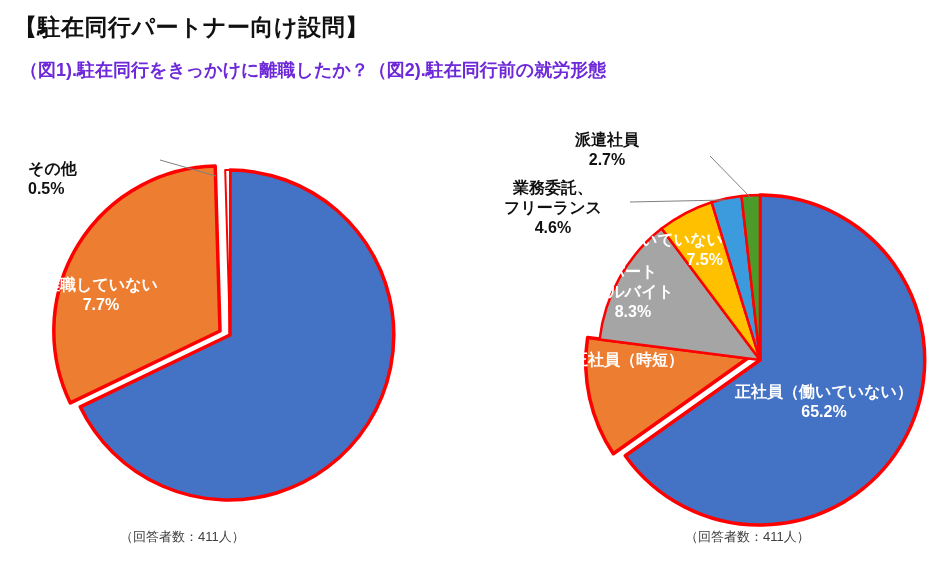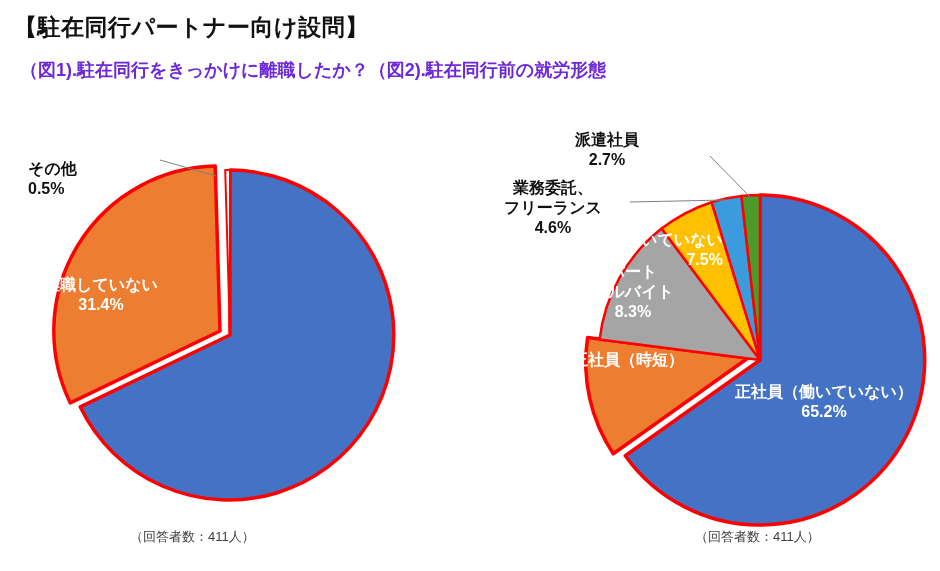--- a/index.html
+++ b/index.html
@@ -49,21 +49,20 @@
   #chart-right { left: 470px; width: 460px; }
 
   .pie-wrap {
     position: absolute;
   }
   .respondents {
     position: absolute;
     font-size: 13px;
     color: #404040;
     white-space: nowrap;
-    margin-left: 10px;
   }
   .slice-label {
     position: absolute;
     font-size: 16px;
     font-weight: bold;
     line-height: 1.25;
     white-space: nowrap;
   }
   .slice-label.inside-white { color: #ffffff; }
   .slice-label.outside-dark { color: #111111; }
@@ -105,21 +104,21 @@
       </svg>
     </div>
 
     <div class="slice-label outside-dark" style="left:18px; top:13px;margin-top:36px;">
       <span>その他</span>
       <span class="pct">0.5%</span>
     </div>
 
     <div class="slice-label inside-white center-al" style="left:34px; top:165px;text-align:center;">
       <span>離職していない</span>
-      <span class="pct">31.4%</span>
+      <span class="pct">7.7%</span>
     </div>
 
 
     <div class="respondents" style="left:110px; top:418px;">（回答者数：411人）</div>
   </div>
 
   <div class="chart-block" id="chart-right">
 
     <div class="pie-wrap" style="left:100px; top:20px;">
       <svg width="370" height="400" viewBox="0 0 370 400">

